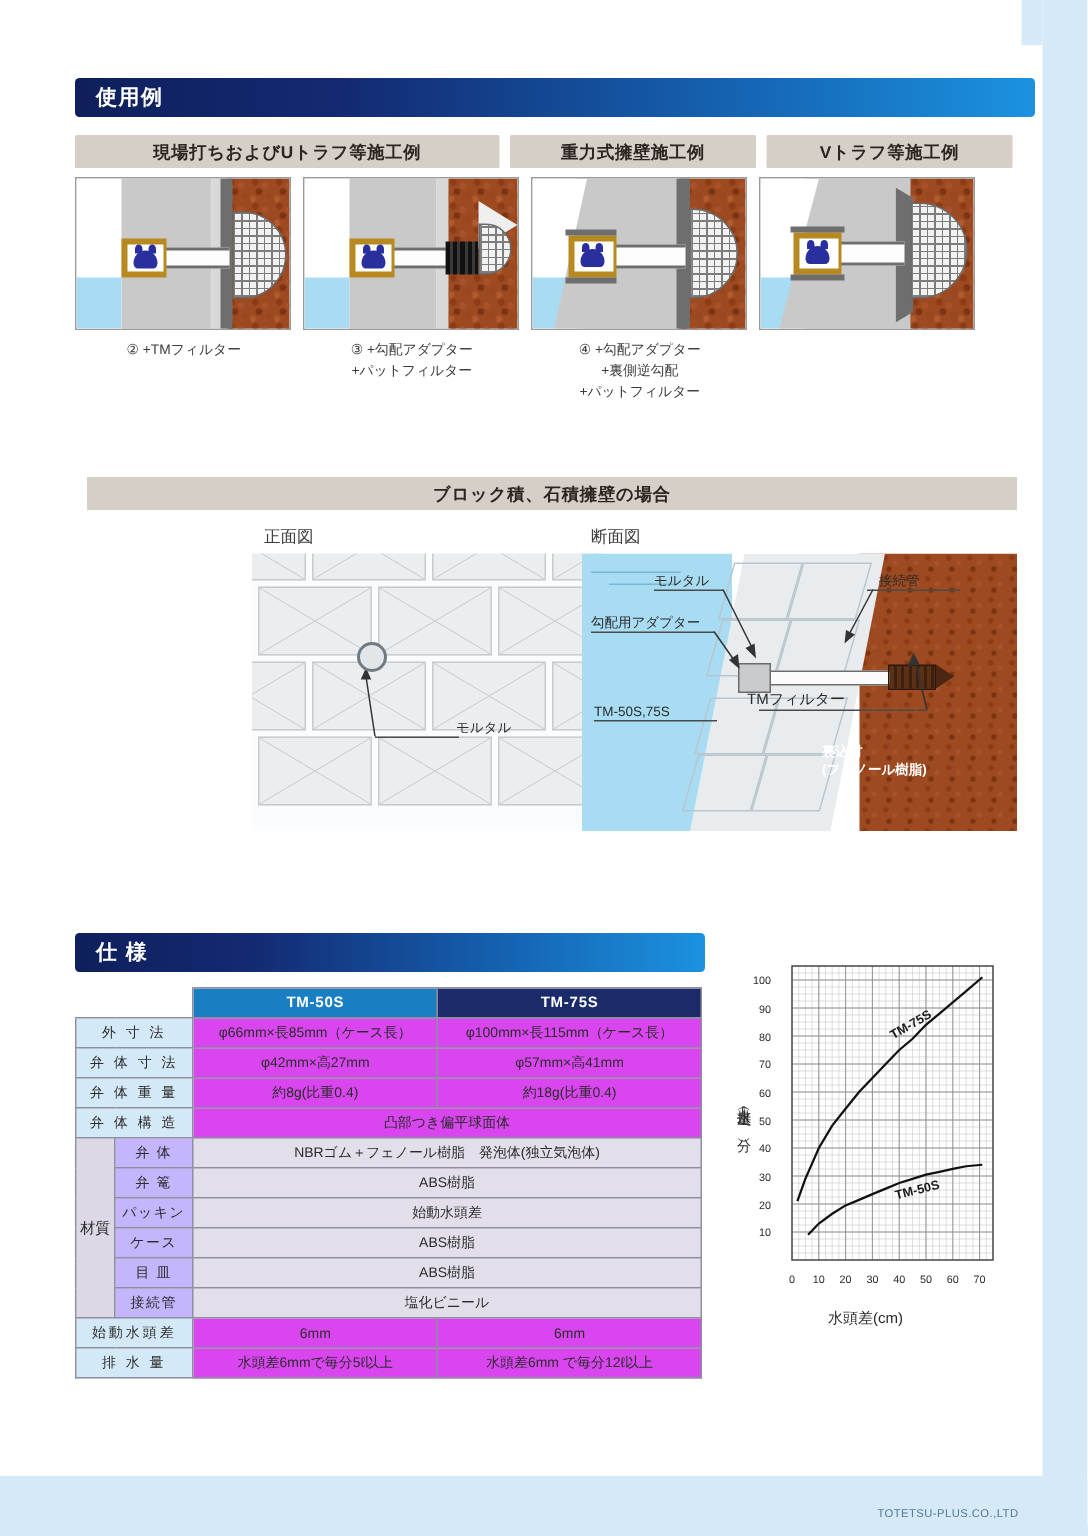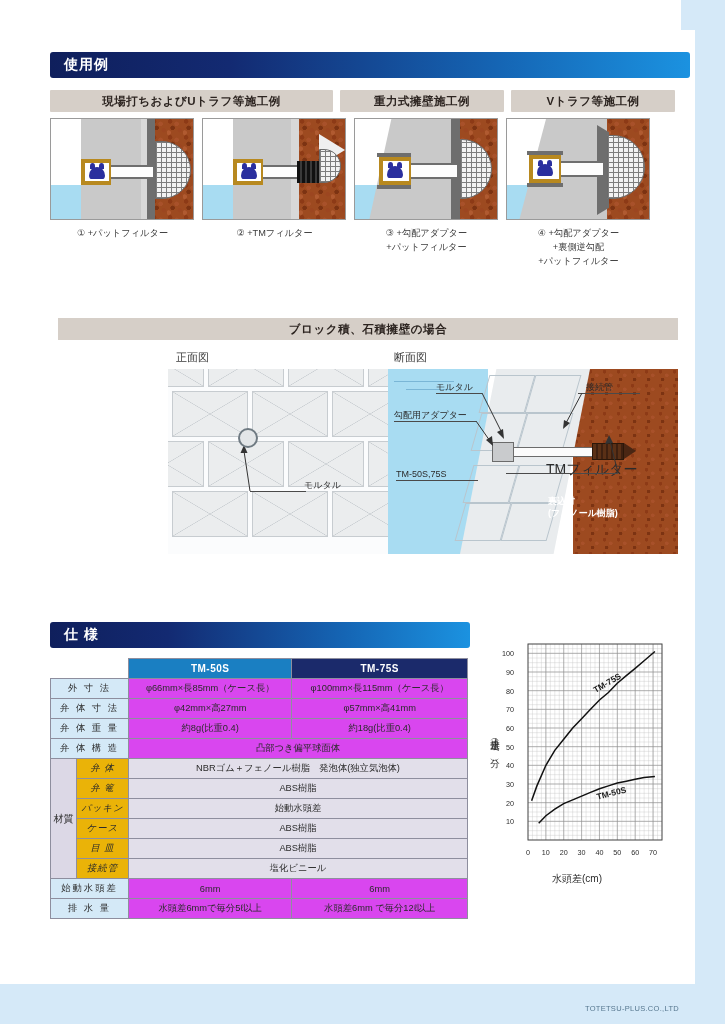--- a/index.html
+++ b/index.html
@@ -169,21 +169,21 @@
   .lead { position:absolute; background:#4a4a4a; height:1px; transform-origin: left center; }
 
   
   #sec-spec { position: absolute; left: 50px; top: 622px; width: 420px; }
   table.spec { border-collapse: collapse; margin-top: 10px; width: 418px; font-size: 9.3px; }
   table.spec td, table.spec th { border: 1px solid #8e8e9e; padding: 0; height: 20px; text-align:center; color:#2b2b2b; font-weight:normal; }
   .th-blank { background:#fff; border-left:none !important; border-top:none !important; }
   .th-50 { background:#1a7fc2; color:#fff !important; font-weight:bold !important; font-size:10px; letter-spacing:.5px; }
   .th-75 { background:#1b2a6b; color:#fff !important; font-weight:bold !important; font-size:10px; letter-spacing:.5px; }
   .rh { background:#d4e9f7; width:78px; letter-spacing:2px; }
-  .rh-m { background:#eab308; width:52px; letter-spacing:1px;font-style:italic; }
+  .rh-m { background:#c4b5fd; width:52px; letter-spacing:1px; }
   .rh-mv { background:#dcd8e6; width:26px; font-size:10px; }
   .cell { background:#d946ef; }
   .cell-m { background:#e2dfea; }
   .note { margin-top:11px; font-size:10.5px; color:#2b2b2b; letter-spacing:.2px; }
 
   
   #sec-chart { position:absolute; left:490px; top:622px; width:190px; }
   .bar-sm { height:26px; border-radius:4px; display:flex; align-items:center; justify-content:center;
     background: linear-gradient(to right,#16306f 0%,#1a4e9a 45%,#2a8ad8 100%);
     color:#fff; font-size:12.5px; font-weight:bold; letter-spacing:.5px; }
@@ -271,21 +271,20 @@
       <div class="f-pipe" style="left:50px; top:42px; width:46px; height:16px;"></div>
       <div class="f-body" style="left:22px; top:36px; width:32px; height:28px;"></div>
       <div class="f-bodyin" style="left:26px; top:40px; width:26px; height:20px;"></div>
       <div class="f-valve" style="left:30px; top:45px;"></div>
       <div class="f-plate" style="left:20px; top:32px; width:36px; height:4px;"></div>
       <div class="f-plate" style="left:20px; top:64px; width:36px; height:4px;"></div>
     </div>
   </div>
 
   <div class="ex-cap-row">
-    <div class="ex-cap">① +パットフィルター</div>
     <div class="ex-cap">② +TMフィルター</div>
     <div class="ex-cap">③ +勾配アダプター
 +パットフィルター</div>
     <div class="ex-cap">④ +勾配アダプター
 +裏側逆勾配
 +パットフィルター</div>
   </div>
 </div>
 
 <div id="sec-block">
@@ -363,21 +362,21 @@
     <div class="lbl" style="left:338px; top:99px;">TM-50S,75S</div>
     <div class="lead" style="left:338px; top:111px; width:82px;"></div>
 
     <div class="lbl" style="left:528px; top:12px;">接続管</div>
     <div class="lead" style="left:520px; top:24px; width:62px;"></div>
     <svg style="position:absolute;left:500px;top:20px;width:40px;height:50px;pointer-events:none;">
       <line x1="24" y1="4" x2="8" y2="34" stroke="#333" stroke-width="1"></line>
       <polygon points="5,40 6,31 12,34" fill="#333"></polygon>
     </svg>
 
-    <div class="lbl" style="left:488px; top:91px; font-size:14px;">TMフィルター</div>
+    <div class="lbl" style="left:440px; top:91px; font-size:10px;">TMフィルター</div>
     <div class="lead" style="left:448px; top:104px; width:112px;"></div>
     <svg style="position:absolute;left:540px;top:62px;width:40px;height:46px;pointer-events:none;">
       <line x1="20" y1="42" x2="12" y2="10" stroke="#333" stroke-width="1"></line>
       <polygon points="11,4 7,13 15,12" fill="#333"></polygon>
     </svg>
 
     <div class="lbl" style="left:490px; top:126px; color:#fff; font-weight:bold;">裏込材
 (フェノール樹脂)</div>
   </div>
 </div>

